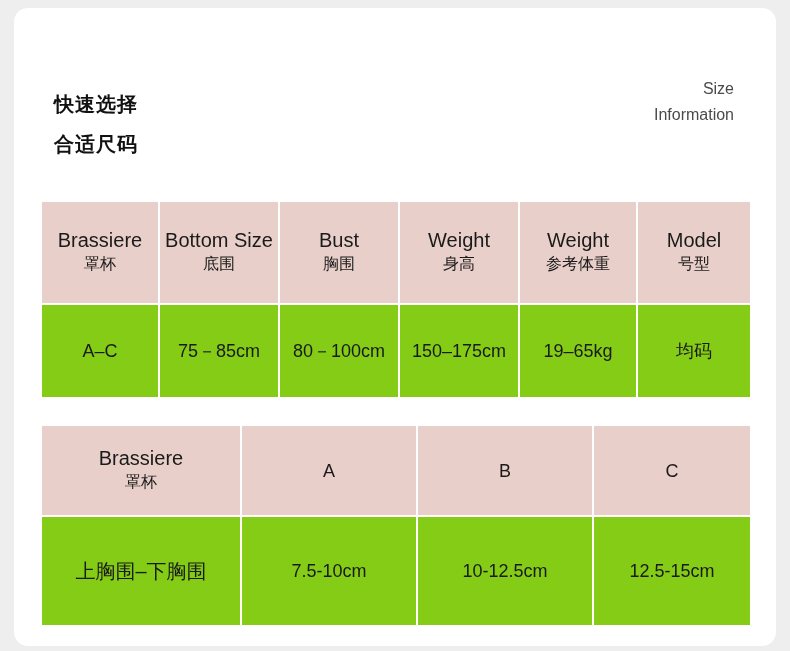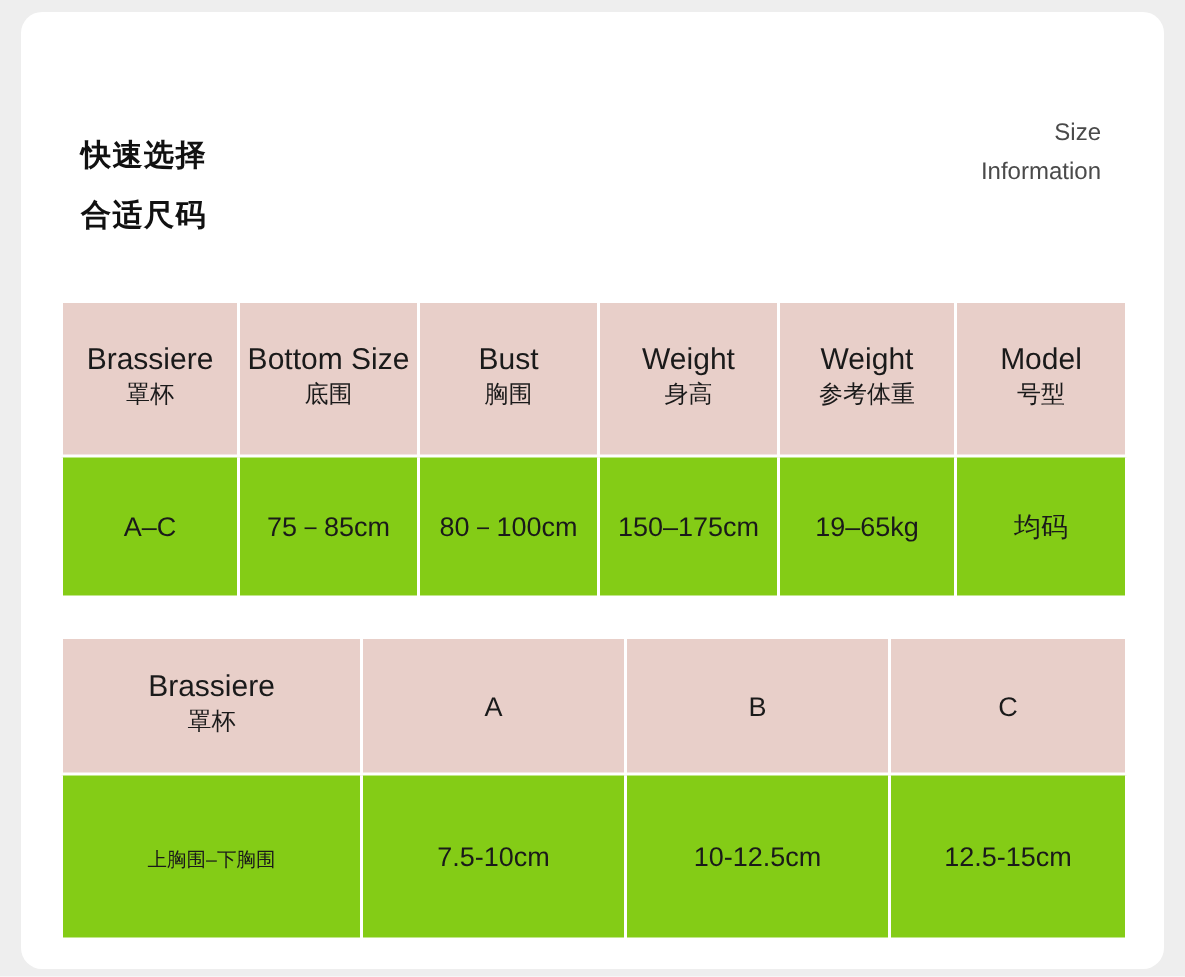--- a/index.html
+++ b/index.html
@@ -113,21 +113,21 @@
   .single {
     display: block;
     font-size: 18px;
     line-height: 24px;
   }
   .cell-val {
     font-size: 18px;
     white-space: nowrap;
   }
   .cell-val.sm {
-    font-size: 13px;
+    font-size: 20px;
   }
 </style>
 </head>
 <body>
 
 <div class="page">
 
   <div class="header">
     <div class="title-block">
       <span class="title-line">快速选择</span>

